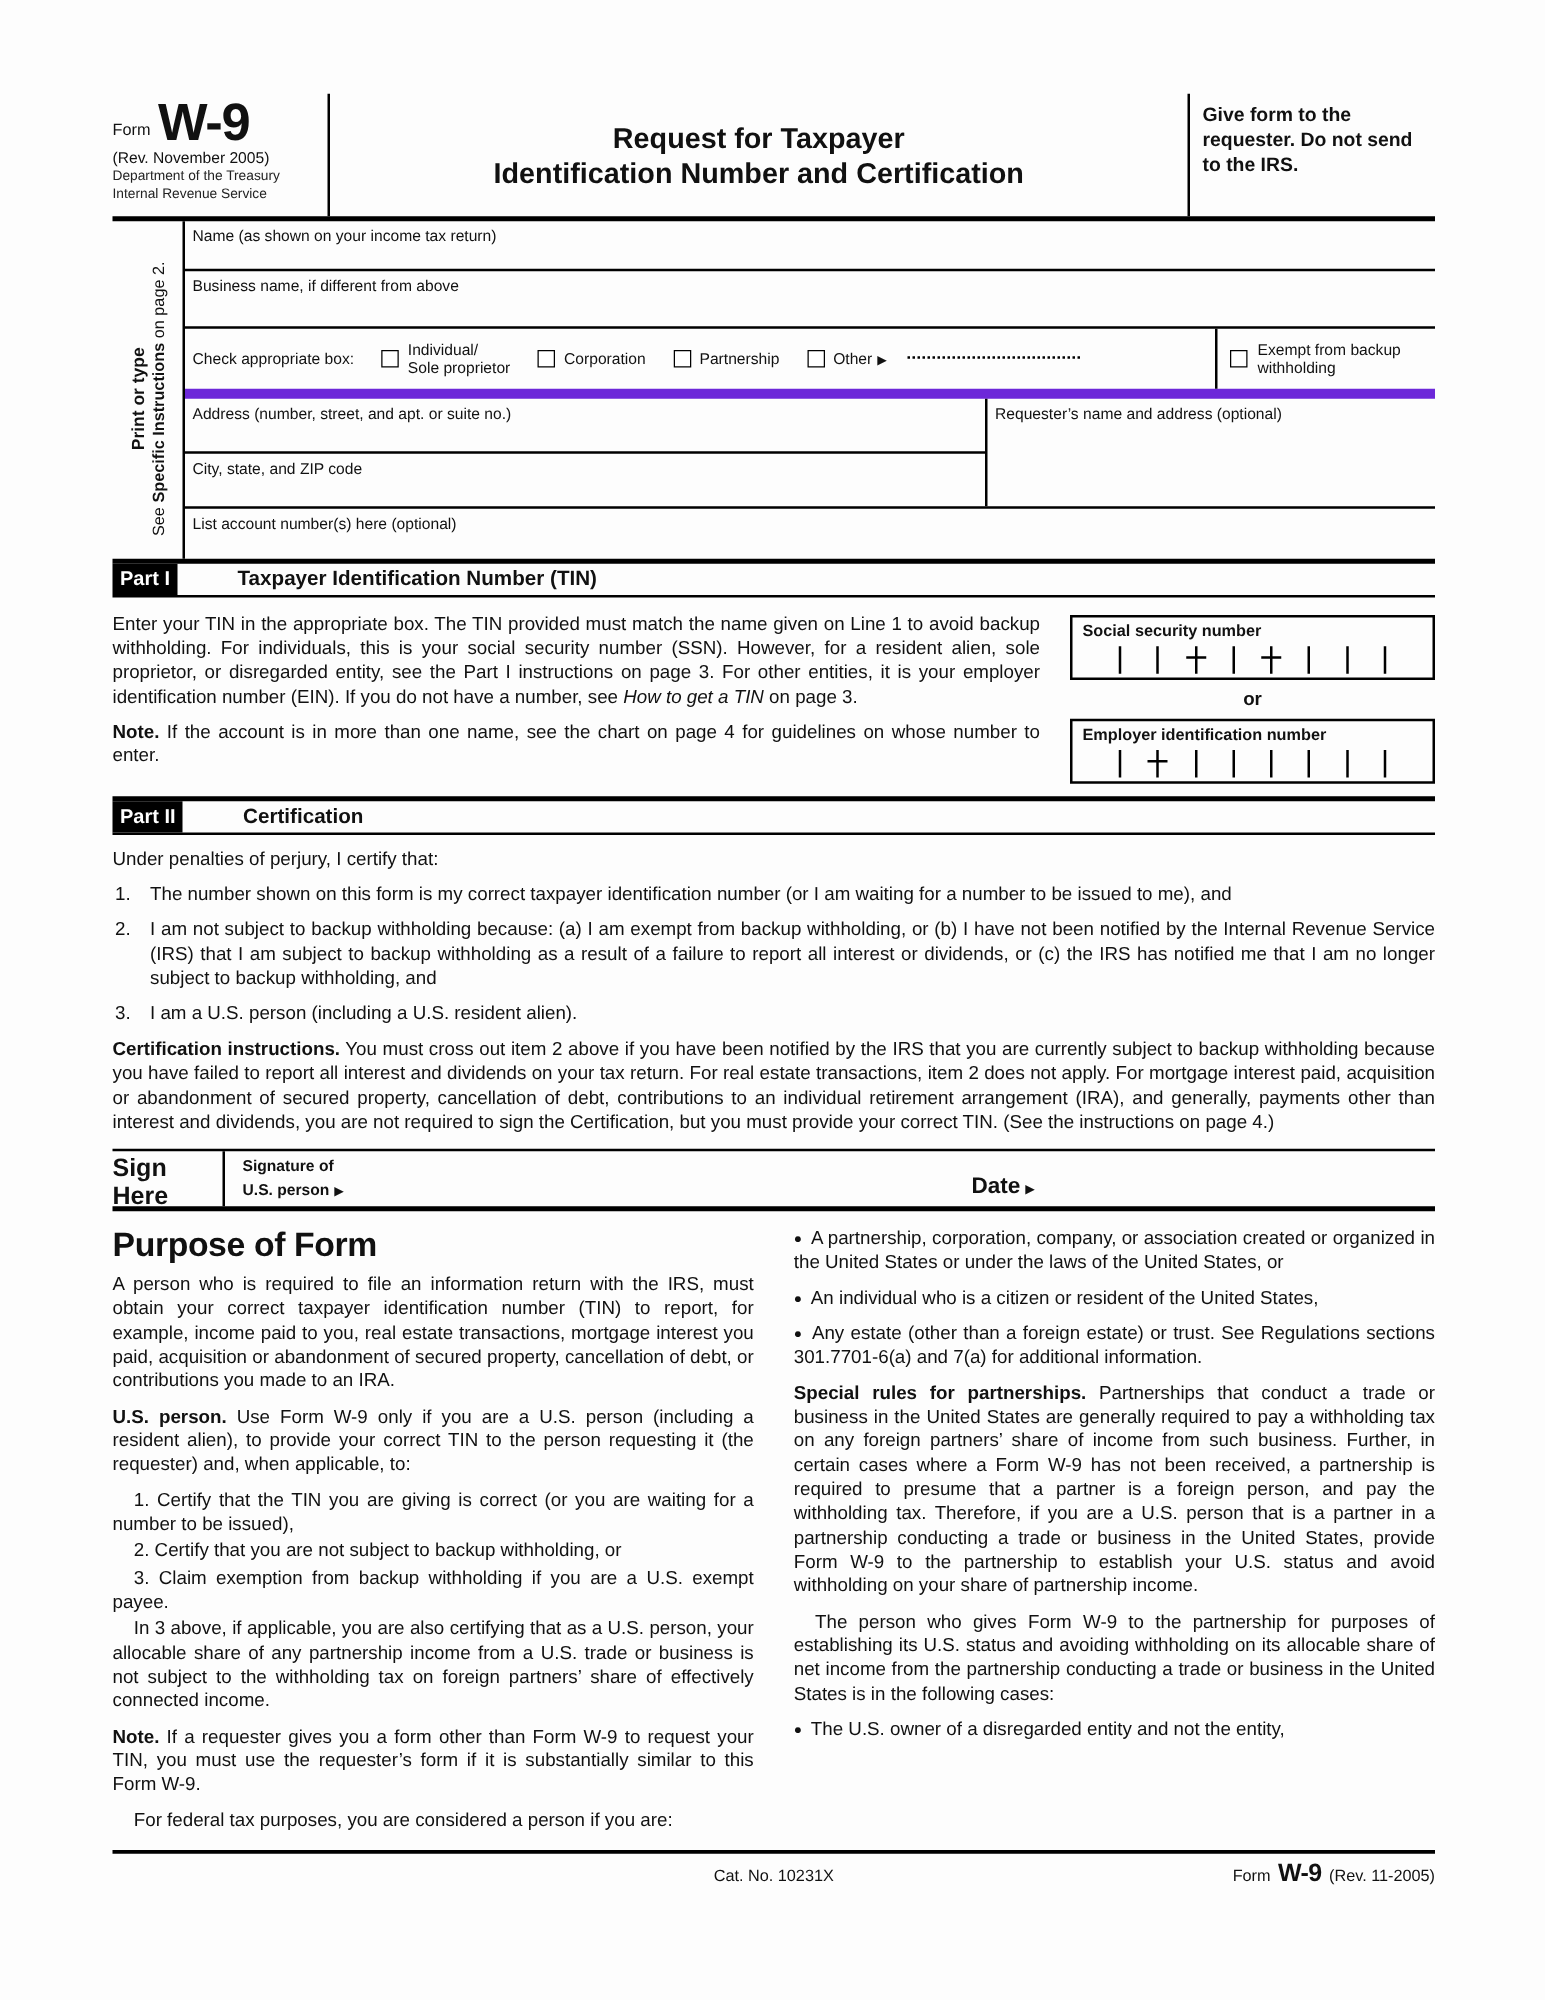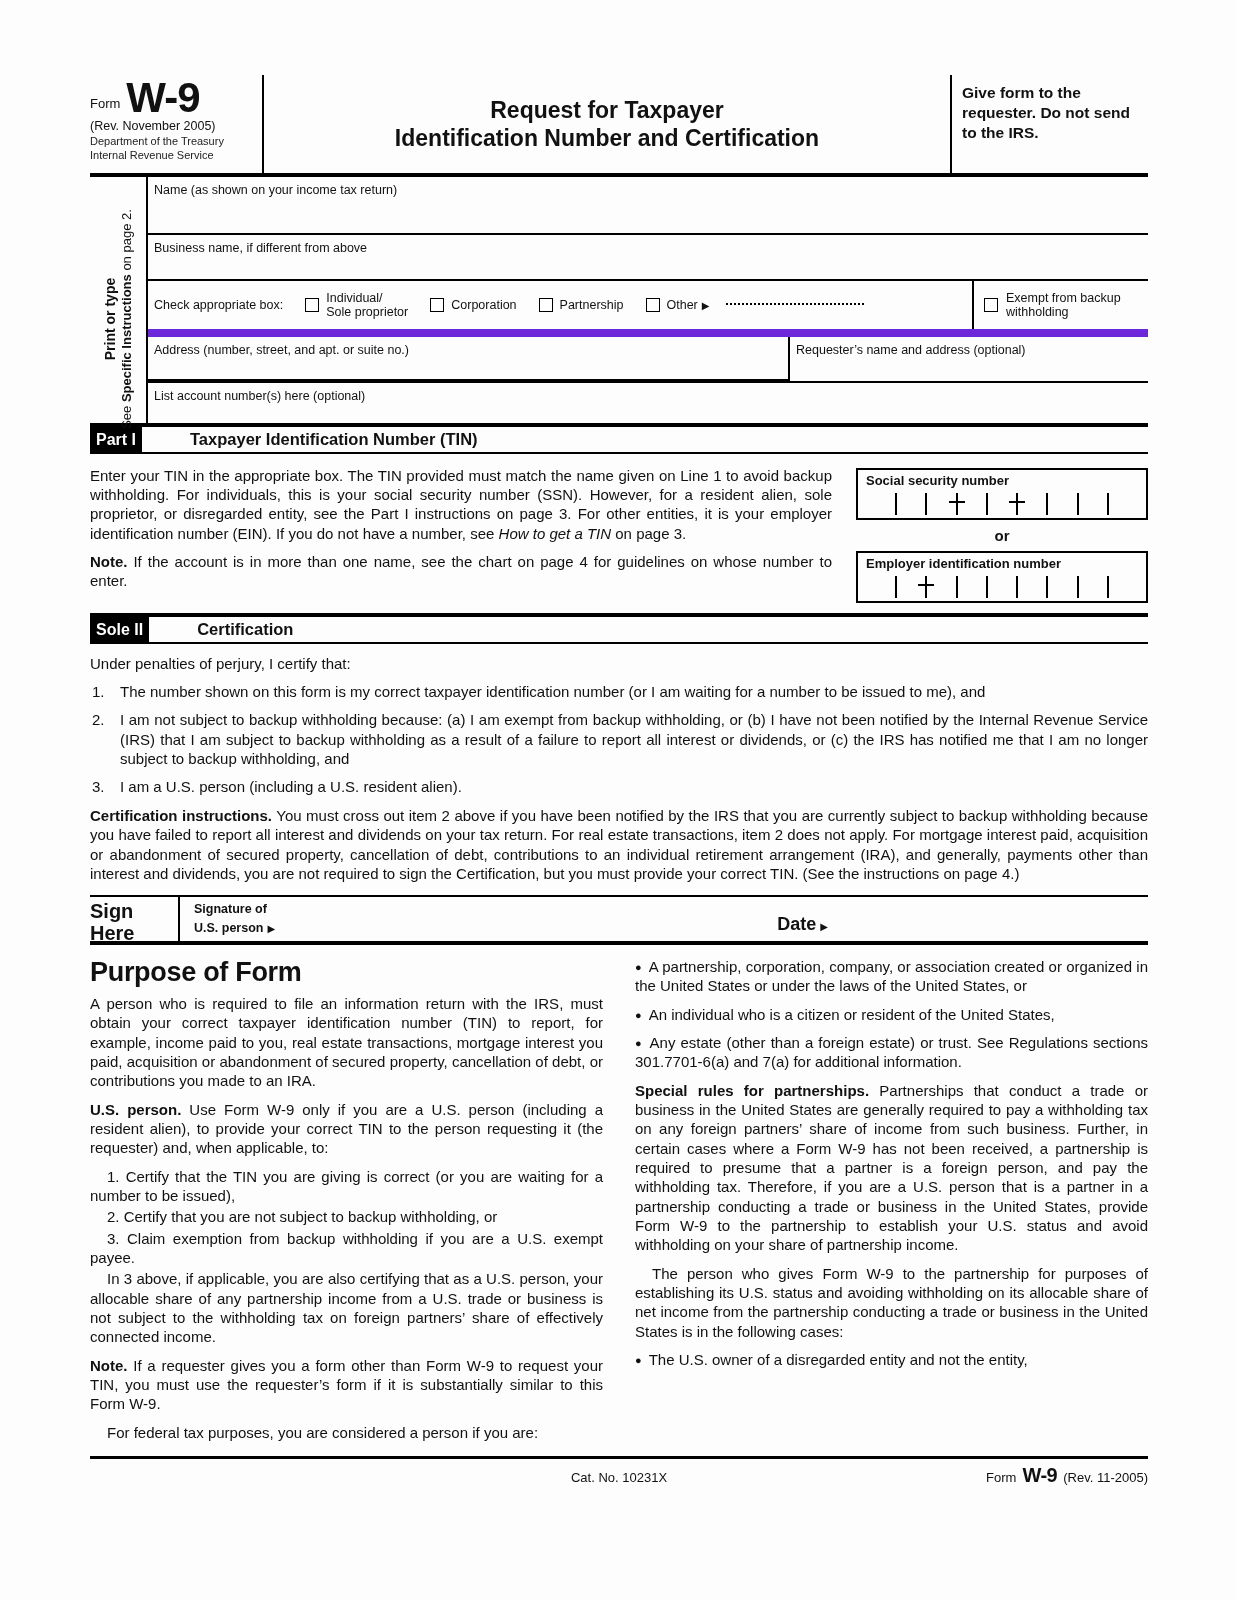--- a/index.html
+++ b/index.html
@@ -32,21 +32,21 @@
   .fields { display: flex; border-bottom: 4px solid #000; }
   .sidebar { width: 58px; position: relative; border-right: 2.5px solid #000; }
   .rot { position: absolute; left: 0; top: 284px; width: 284px; height: 56px;
          transform: rotate(-90deg); transform-origin: left top;
          display: flex; flex-direction: column; justify-content: center; text-align: center; }
   .rot-line1 { font-size: 14px; font-weight: bold; }
   .rot-line2 { font-size: 13px; margin-top: 1px; }
   .rows { flex: 1; }
   .frow { border-bottom: 2px solid #000; padding: 3px 6px; position: relative; }
   .flabel { font-size: 12.5px; }
-  .row-name { height: 58px; }
+  .row-name { height: 40px; }
   .row-biz { height: 46px; }
   .row-cb { height: 56px; display: flex; align-items: flex-start; border-bottom: 8px solid #6d28d9; font-size: 12.5px; padding: 0; }
   .cb-main { flex: 1; display: flex; align-items: center; padding: 0 6px; height: 100%; }
   .cbox { display: inline-block; width: 14px; height: 14px; border: 1.7px solid #000; background: #fff; flex: none; }
   .cb-item { display: flex; align-items: center; gap: 7px; margin-left: 22px; }
   .cb-two { line-height: 1.15; }
   .dotted { display: inline-block; width: 138px; border-bottom: 2.2px dotted #000; margin: 0 0 2px 10px; }
   .arrow::after { content: "▶"; font-size: 10px; margin-left: 4px; }
   .cb-exempt { width: 176px; border-left: 2.5px solid #000; height: 100%; display: flex; align-items: center; gap: 8px; padding: 0 4px 0 10px; line-height: 1.15; }
   .addr-grid { display: grid; grid-template-columns: 1fr 358px; }
@@ -174,20 +174,23 @@
         <div class="cb-exempt">
           <span class="cbox"></span>
           <span>Exempt from backup withholding</span>
         </div>
       </div>
       <div class="addr-grid">
         <div class="addr-left">
           <div class="frow row-addr">
             <span class="flabel">Address (number, street, and apt. or suite no.)</span>
           </div>
+          <div class="frow row-city">
+            <span class="flabel">City, state, and ZIP code</span>
+          </div>
         </div>
         <div class="req-cell">
           <span class="flabel">Requester’s name and address (optional)</span>
         </div>
       </div>
       <div class="frow row-acct">
         <span class="flabel">List account number(s) here (optional)</span>
       </div>
     </div>
   </div>
@@ -228,21 +231,21 @@
           <div class="tcell"></div>
           <div class="tcell"></div>
           <div class="tcell"></div>
           <div class="tcell"></div>
         </div>
       </div>
     </div>
   </div>
 
   <div class="part-bar">
-    <span class="part-box">Sole II</span>
+    <span class="part-box">Part II</span>
     <span class="part-title">Certification</span>
   </div>
   <div class="p2-body">
     <p class="p">Under penalties of perjury, I certify that:</p>
     <div class="num-item">
       <span class="num">1.</span>
       <span class="txt">The number shown on this form is my correct taxpayer identification number (or I am waiting for a number to be issued to me), and</span>
     </div>
     <div class="num-item">
       <span class="num">2.</span>

